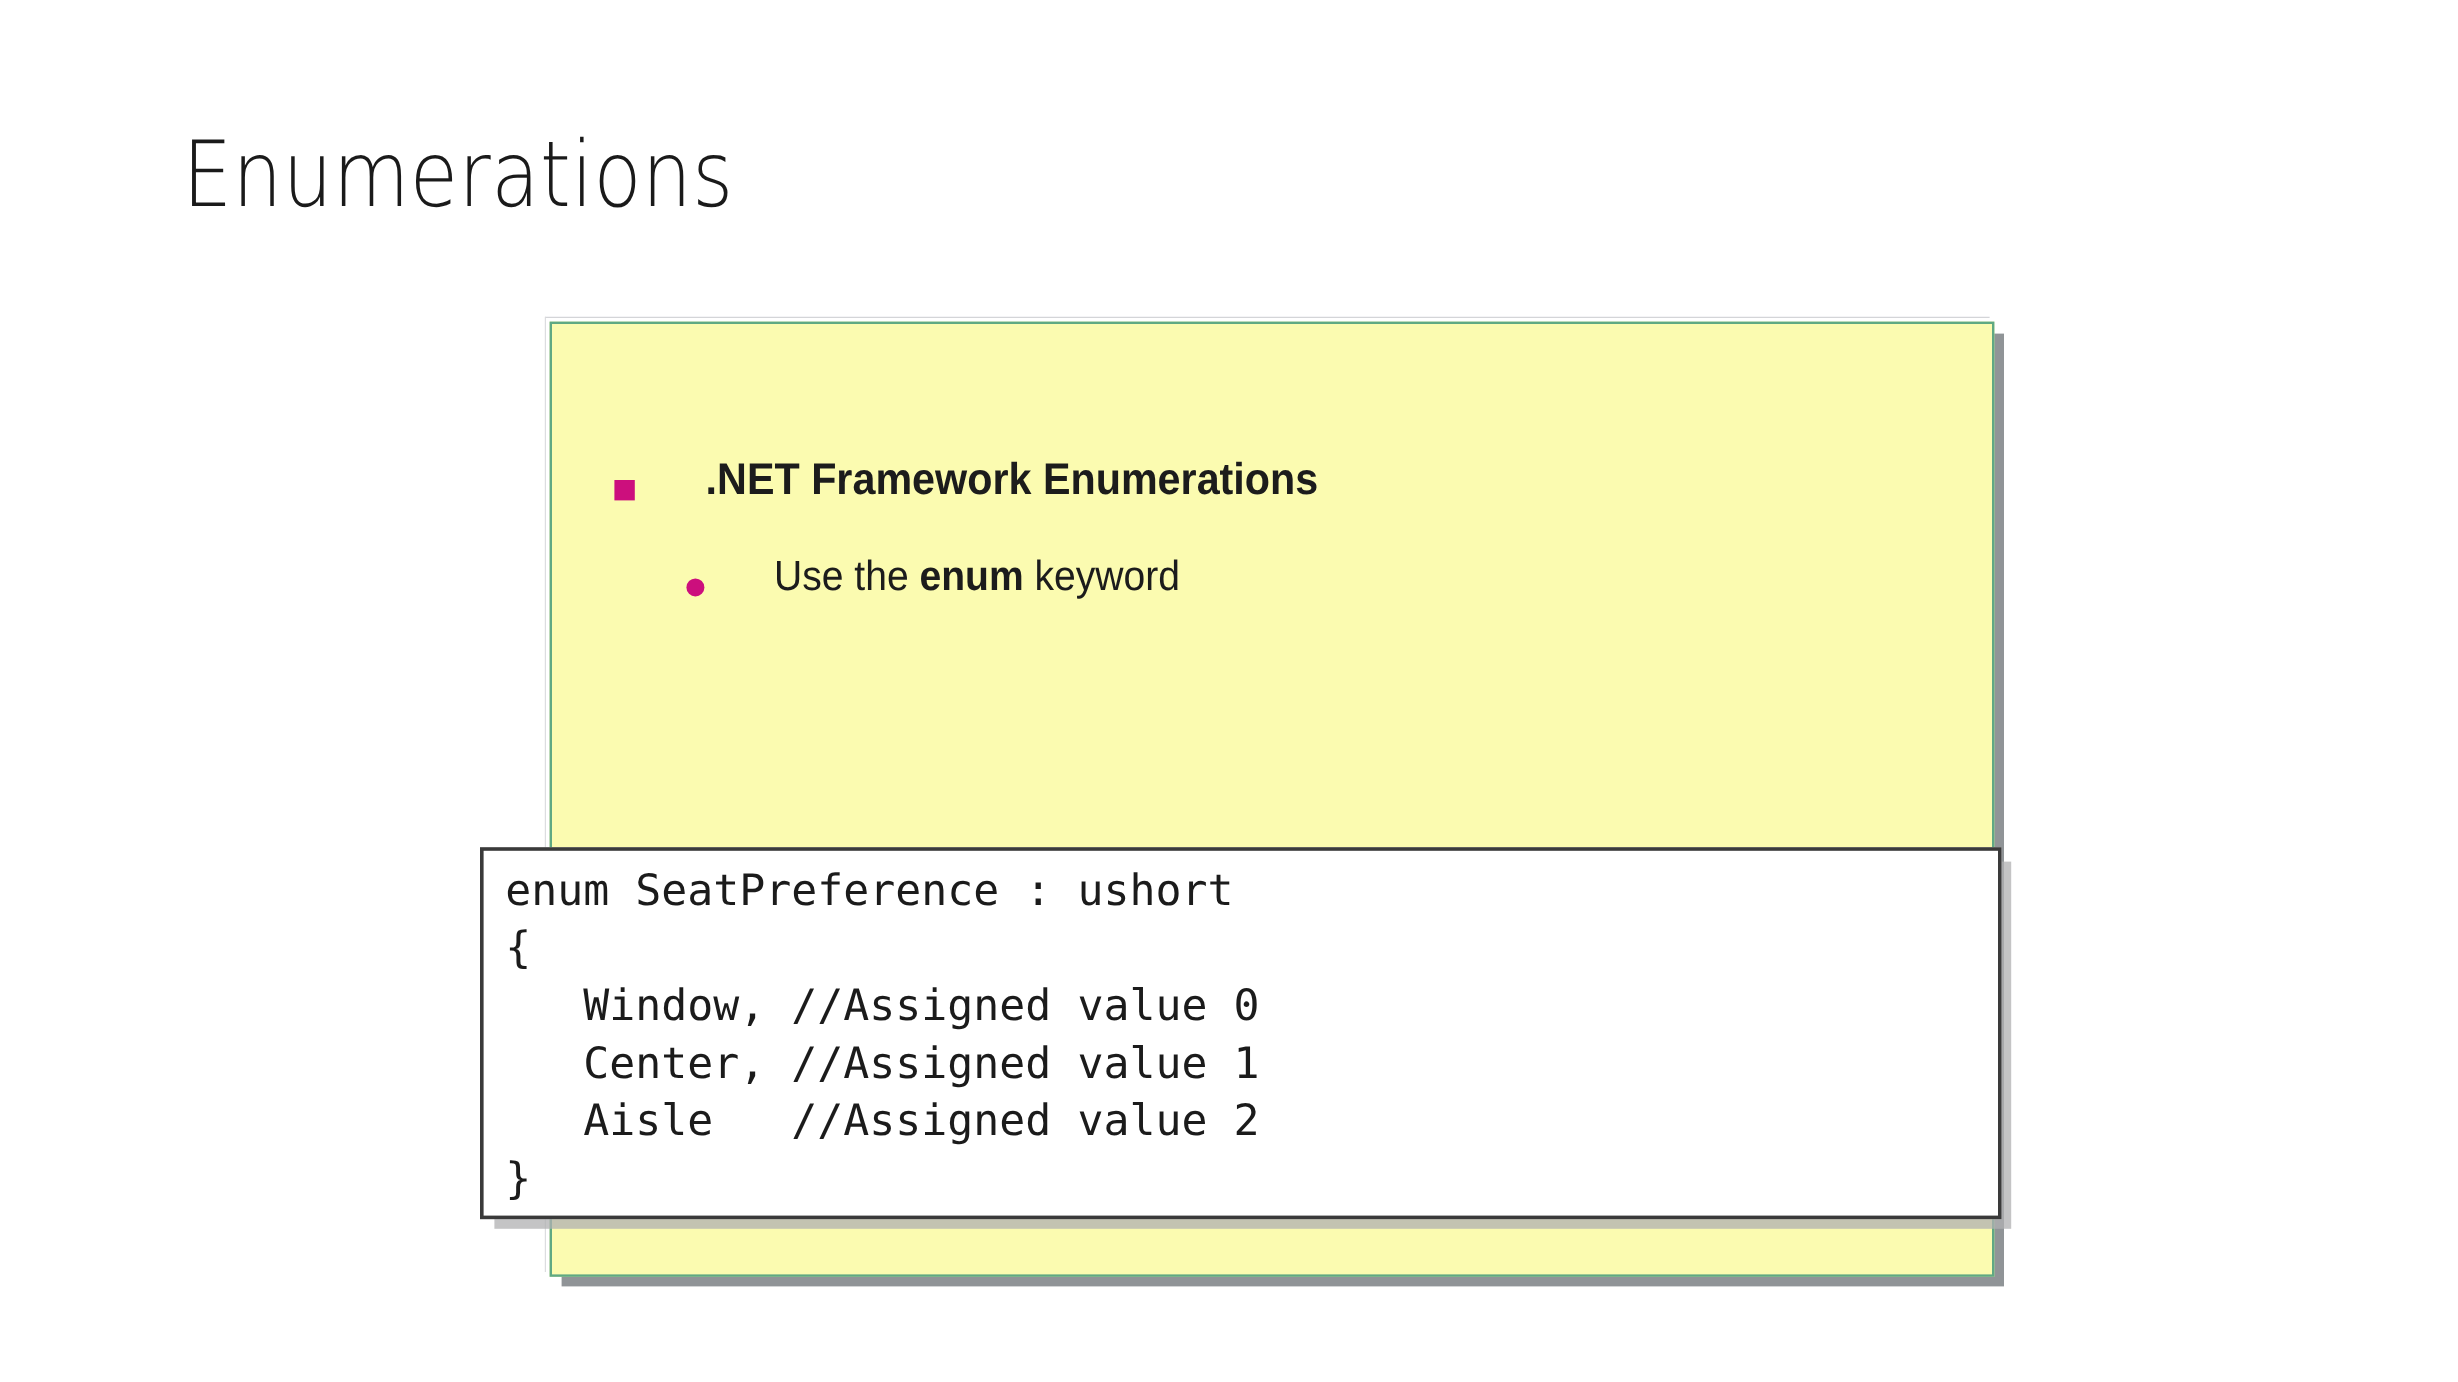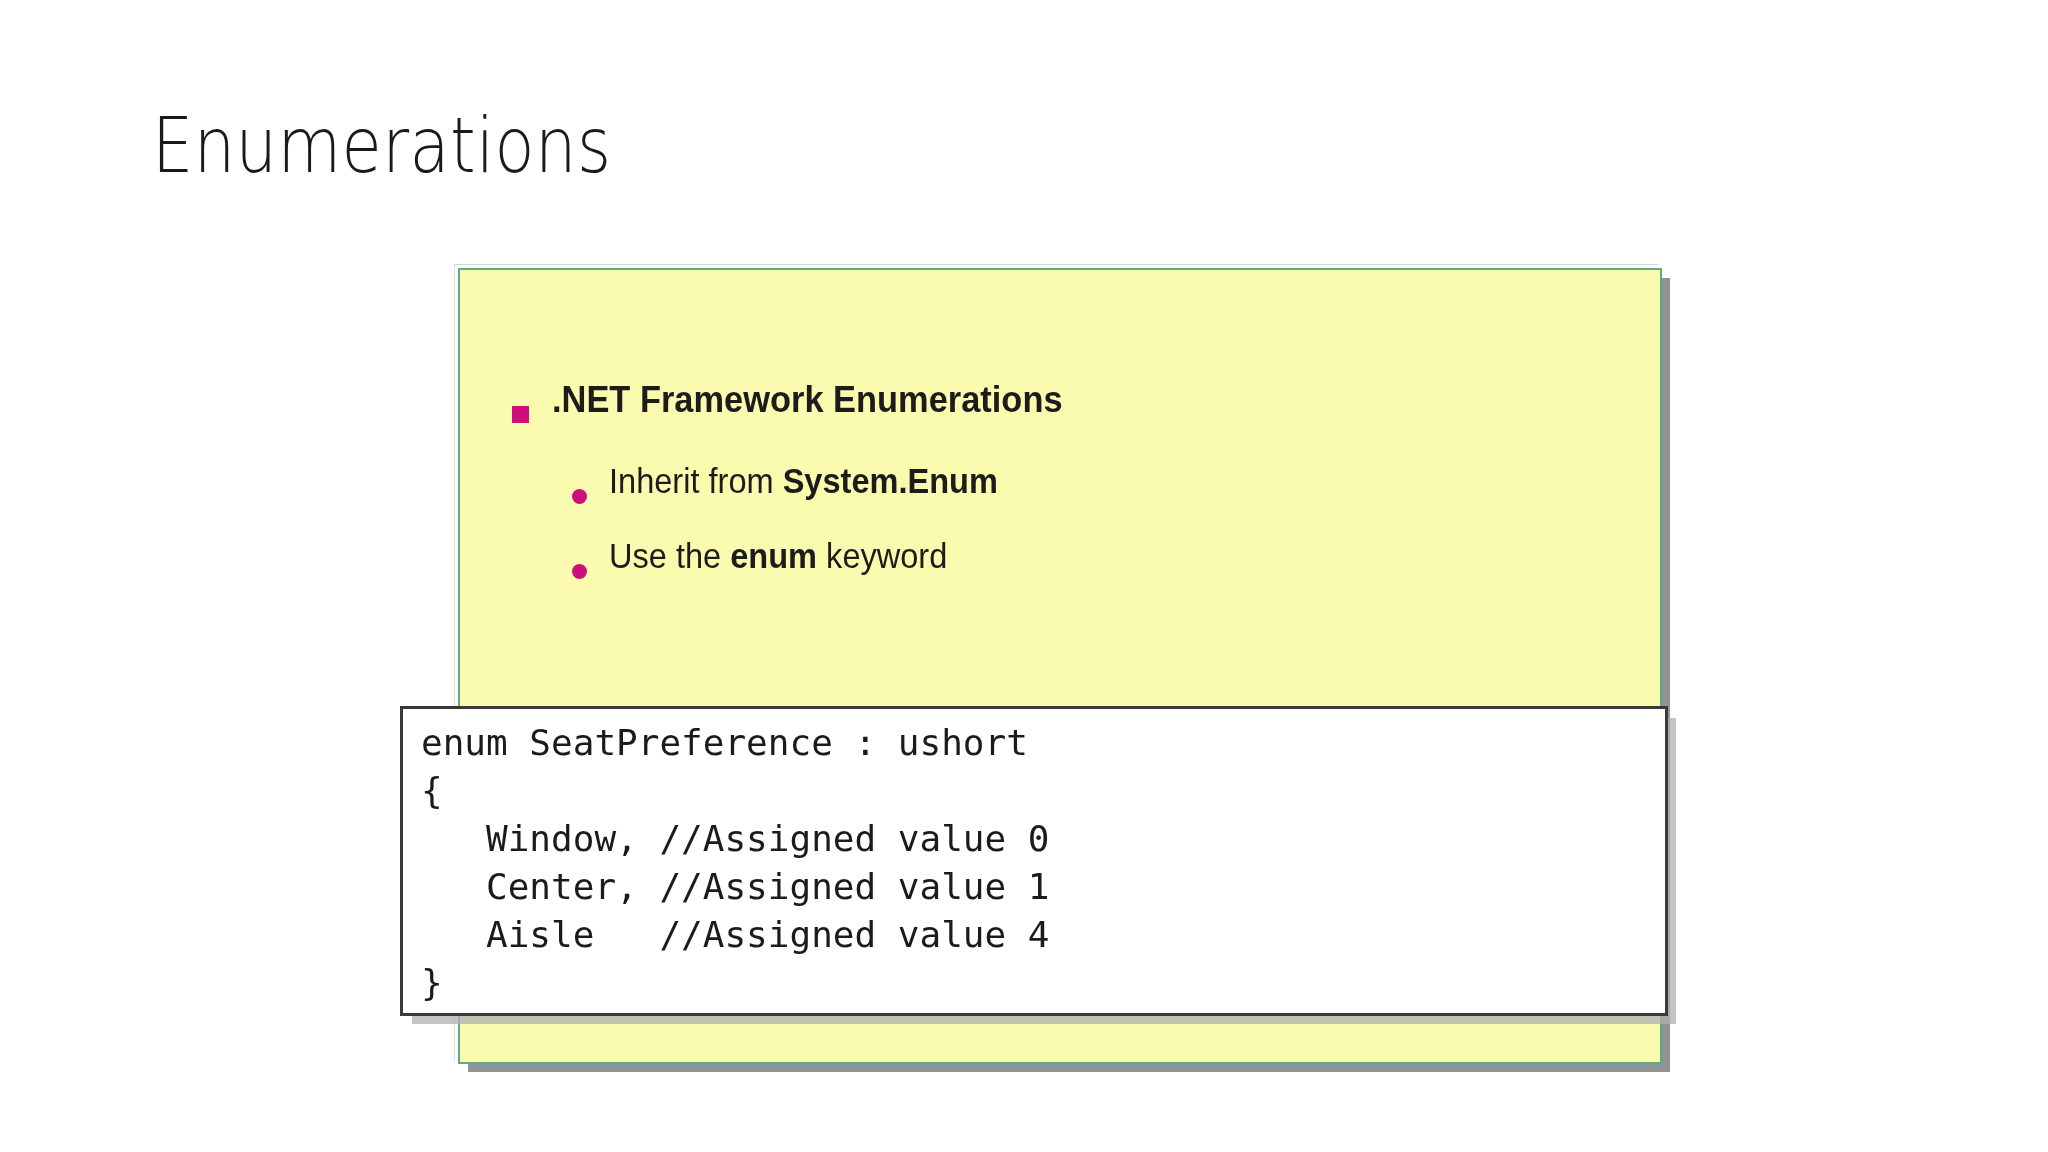--- a/index.html
+++ b/index.html
@@ -59,22 +59,23 @@
 
   .bullet-list {
     position: absolute;
     left: 52px;
     top: 106px;
     right: 20px;
   }
 
   .bullet-row {
     display: flex;
-    align-items: flex-end;
+    align-items: center;
     white-space: nowrap;
+    gap: 36px;
   }
 
   
   .lvl1 { margin-bottom: 36px; }
   .lvl1 .marker {
     width: 17px;
     height: 17px;
     background: #cc0f7d;
     margin-top: 17px;
     margin-right: 23px;
@@ -148,34 +149,30 @@
 <div id="slide-title">Enumerations</div>
 
 <div id="bullet-panel">
   <div class="bullet-list">
 
     <div class="bullet-row lvl1">
       <span class="marker"></span>
       <span class="btext">.NET Framework Enumerations</span>
     </div>
 
-    <div class="bullet-row lvl2">
-      <span class="marker"></span>
-      <span class="btext">Inherit from <b>System.Enum</b></span>
-    </div>
 
     <div class="bullet-row lvl2">
       <span class="marker"></span>
       <span class="btext">Use the <b>enum</b> keyword</span>
     </div>
 
 
   </div>
 </div>
 
 <div id="code-box">
   <pre id="code-text">enum SeatPreference : ushort
 {
    Window, //Assigned value 0
    Center, //Assigned value 1
-   Aisle   //Assigned value 4
+   Aisle   //Assigned value 2
 }</pre>
 </div>
 
 </body></html>

